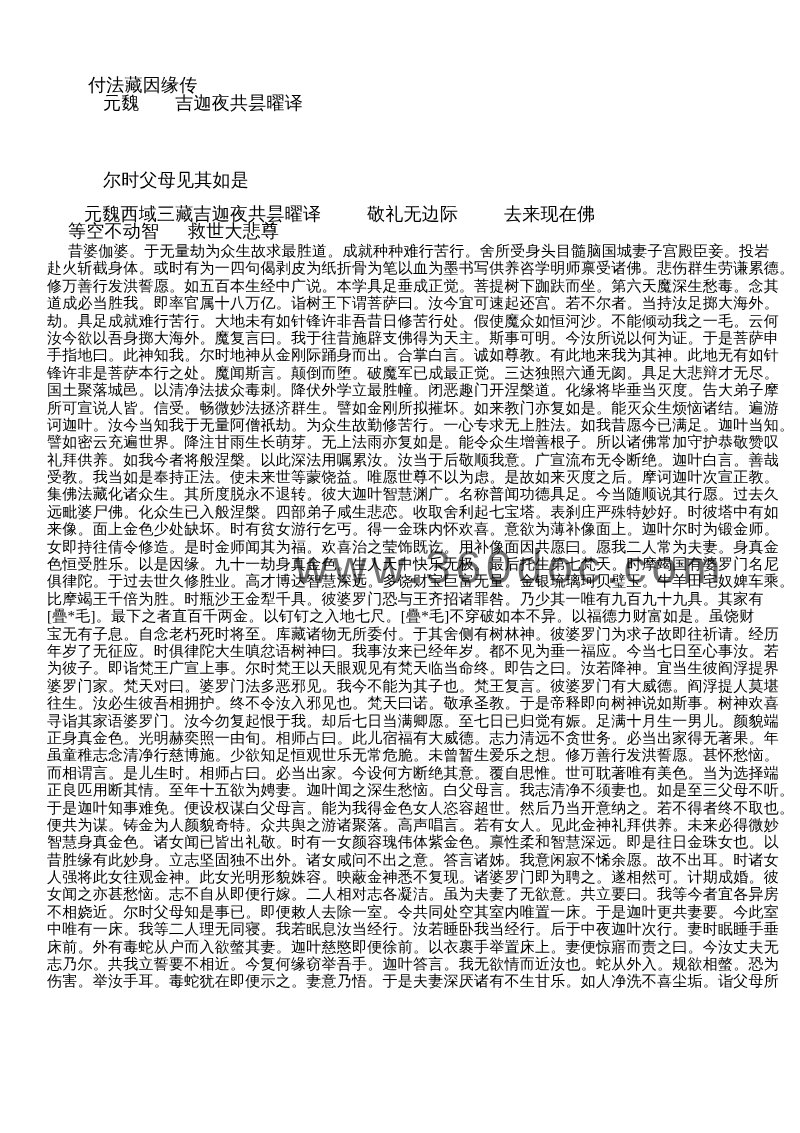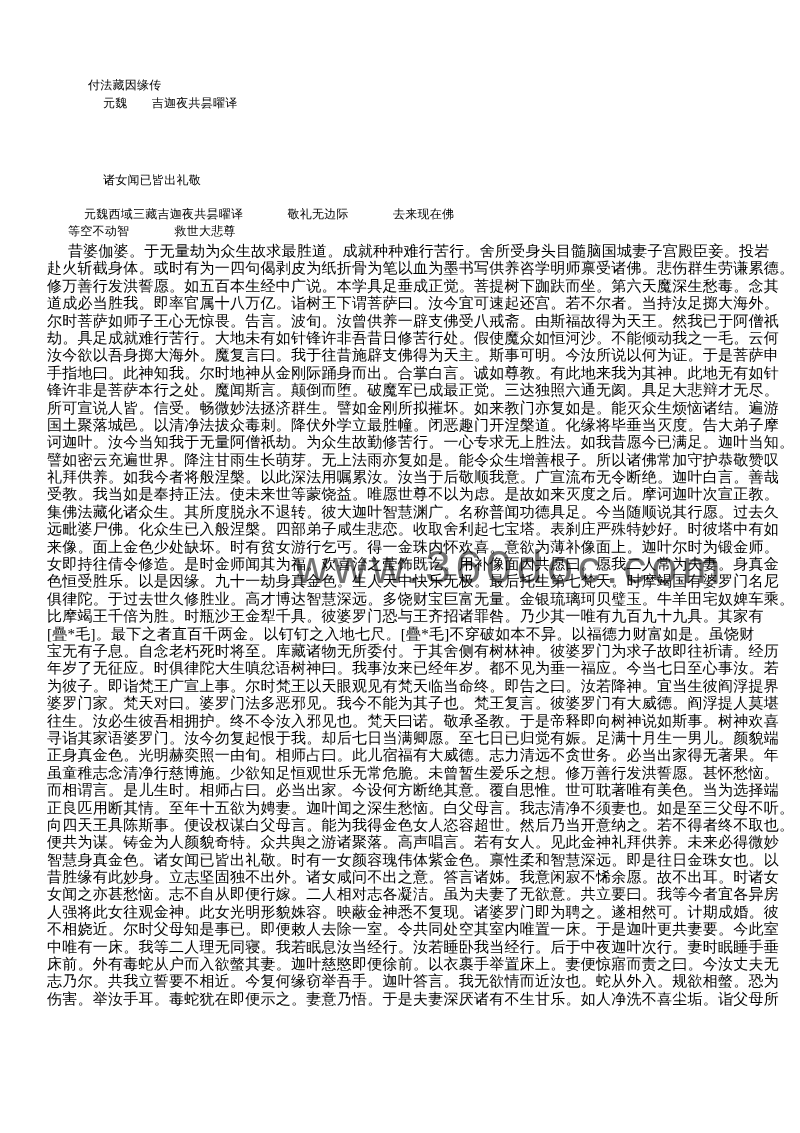--- a/index.html
+++ b/index.html
@@ -2,30 +2,30 @@
 <html><head>
 <meta charset="utf-8">
 <style>
   html,body{margin:0;padding:0;}
   body{
     width:800px;height:1133px;background:#ffffff;color:#000000;
     position:relative;overflow:hidden;
     font-family:"Liberation Serif","DejaVu Serif",serif;
   }
   .abs{position:absolute;white-space:nowrap;}
-  .t15{font-size:12px;line-height:17.4px;letter-spacing:0.25px;}
+  .t15{font-size:18px;line-height:17.4px;letter-spacing:0.25px;}
   #doc-title{left:88px;top:77px;}
   #doc-subtitle{left:103px;top:95px;}
   #volume-title{left:103px;top:172px;}
   #translator-line{left:84px;top:206px;font-family:Liberation Serif, serif;}
   #verse-line{left:68px;top:223px;}
   .seg{display:inline-block;}
-  #doc-subtitle .seg + .seg{margin-left:21px;}
+  #doc-subtitle .seg + .seg{margin-left:31px;}
   #translator-line .seg + .seg{margin-left:41px;}
-  #verse-line .seg + .seg{margin-left:42px;}
+  #verse-line .seg + .seg{margin-left:24px;}
   #body-text{
     position:absolute;left:47px;top:243px;width:753px;
     font-size:15px;line-height:17.4px;letter-spacing:0.25px;
   }
   #body-text > div{white-space:nowrap;height:17.4px;}
   #body-text > div:first-child{text-indent:21px;}
   #watermark{
     left:295px;top:540px;
     font-family:"Liberation Sans","DejaVu Sans",sans-serif;
     font-size:46px;letter-spacing:5px;color:#737373;z-index:-1;
@@ -36,45 +36,44 @@
 
 <div id="watermark" class="abs">www.360doc.com</div>
 
 <div id="doc-title" class="abs t15">付法藏因缘传</div>
 
 <div id="doc-subtitle" class="abs t15">
   <span class="seg">元魏</span>
   <span class="seg">吉迦夜共昙曜译</span>
 </div>
 
-<div id="volume-title" class="abs t15">诸女闻已皆出礼敬</div>
+<div id="volume-title" class="abs t15">尔时父母见其如是</div>
 
 <div id="translator-line" class="abs t15">
   <span class="seg">元魏西域三藏吉迦夜共昙曜译</span>
   <span class="seg">敬礼无边际</span>
   <span class="seg">去来现在佛</span>
 </div>
 
 <div id="verse-line" class="abs t15">
   <span class="seg">等空不动智</span>
   <span class="seg">救世大悲尊</span>
 </div>
 
 <div id="body-text">
     <div>昔婆伽婆。于无量劫为众生故求最胜道。成就种种难行苦行。舍所受身头目髓脑国城妻子宫殿臣妾。投岩</div>
     <div>赴火斩截身体。或时有为一四句偈剥皮为纸折骨为笔以血为墨书写供养咨学明师禀受诸佛。悲伤群生劳谦累德。</div>
     <div>修万善行发洪誓愿。如五百本生经中广说。本学具足垂成正觉。菩提树下跏趺而坐。第六天魔深生愁毒。念其</div>
     <div>道成必当胜我。即率官属十八万亿。诣树王下谓菩萨曰。汝今宜可速起还宫。若不尔者。当持汝足掷大海外。</div>
-    <div>尔时菩萨如师子王心无惊畏。告言。波旬。汝曾供养一辟支佛受八戒斋。由斯福故得为天王。然我已于阿僧祇</div>
     <div>劫。具足成就难行苦行。大地未有如针锋许非吾昔日修苦行处。假使魔众如恒河沙。不能倾动我之一毛。云何</div>
     <div>汝今欲以吾身掷大海外。魔复言曰。我于往昔施辟支佛得为天主。斯事可明。今汝所说以何为证。于是菩萨申</div>
     <div>手指地曰。此神知我。尔时地神从金刚际踊身而出。合掌白言。诚如尊教。有此地来我为其神。此地无有如针</div>
     <div>锋许非是菩萨本行之处。魔闻斯言。颠倒而堕。破魔军已成最正觉。三达独照六通无阂。具足大悲辩才无尽。</div>
+    <div>国土聚落城邑。以清净法拔众毒刺。降伏外学立最胜幢。闭恶趣门开涅槃道。化缘将毕垂当灭度。告大弟子摩</div>
     <div>所可宣说人皆。信受。畅微妙法拯济群生。譬如金刚所拟摧坏。如来教门亦复如是。能灭众生烦恼诸结。遍游</div>
-    <div>国土聚落城邑。以清净法拔众毒刺。降伏外学立最胜幢。闭恶趣门开涅槃道。化缘将毕垂当灭度。告大弟子摩</div>
     <div>诃迦叶。汝今当知我于无量阿僧祇劫。为众生故勤修苦行。一心专求无上胜法。如我昔愿今已满足。迦叶当知。</div>
     <div>譬如密云充遍世界。降注甘雨生长萌芽。无上法雨亦复如是。能令众生增善根子。所以诸佛常加守护恭敬赞叹</div>
     <div>礼拜供养。如我今者将般涅槃。以此深法用嘱累汝。汝当于后敬顺我意。广宣流布无令断绝。迦叶白言。善哉</div>
     <div>受教。我当如是奉持正法。使未来世等蒙饶益。唯愿世尊不以为虑。是故如来灭度之后。摩诃迦叶次宣正教。</div>
     <div>集佛法藏化诸众生。其所度脱永不退转。彼大迦叶智慧渊广。名称普闻功德具足。今当随顺说其行愿。过去久</div>
     <div>远毗婆尸佛。化众生已入般涅槃。四部弟子咸生悲恋。收取舍利起七宝塔。表刹庄严殊特妙好。时彼塔中有如</div>
     <div>来像。面上金色少处缺坏。时有贫女游行乞丐。得一金珠内怀欢喜。意欲为薄补像面上。迦叶尔时为锻金师。</div>
     <div>女即持往倩令修造。是时金师闻其为福。欢喜治之莹饰既讫。用补像面因共愿曰。愿我二人常为夫妻。身真金</div>
     <div>色恒受胜乐。以是因缘。九十一劫身真金色。生人天中快乐无极。最后托生第七梵天。时摩竭国有婆罗门名尼</div>
     <div>俱律陀。于过去世久修胜业。高才博达智慧深远。多饶财宝巨富无量。金银琉璃珂贝璧玉。牛羊田宅奴婢车乘。</div>
@@ -83,24 +82,24 @@
     <div>宝无有子息。自念老朽死时将至。库藏诸物无所委付。于其舍侧有树林神。彼婆罗门为求子故即往祈请。经历</div>
     <div>年岁了无征应。时俱律陀大生嗔忿语树神曰。我事汝来已经年岁。都不见为垂一福应。今当七日至心事汝。若</div>
     <div>为彼子。即诣梵王广宣上事。尔时梵王以天眼观见有梵天临当命终。即告之曰。汝若降神。宜当生彼阎浮提界</div>
     <div>婆罗门家。梵天对曰。婆罗门法多恶邪见。我今不能为其子也。梵王复言。彼婆罗门有大威德。阎浮提人莫堪</div>
     <div>往生。汝必生彼吾相拥护。终不令汝入邪见也。梵天曰诺。敬承圣教。于是帝释即向树神说如斯事。树神欢喜</div>
     <div>寻诣其家语婆罗门。汝今勿复起恨于我。却后七日当满卿愿。至七日已归觉有娠。足满十月生一男儿。颜貌端</div>
     <div>正身真金色。光明赫奕照一由旬。相师占曰。此儿宿福有大威德。志力清远不贪世务。必当出家得无著果。年</div>
     <div>虽童稚志念清净行慈博施。少欲知足恒观世乐无常危脆。未曾暂生爱乐之想。修万善行发洪誓愿。甚怀愁恼。</div>
     <div>而相谓言。是儿生时。相师占曰。必当出家。今设何方断绝其意。覆自思惟。世可耽著唯有美色。当为选择端</div>
     <div>正良匹用断其情。至年十五欲为娉妻。迦叶闻之深生愁恼。白父母言。我志清净不须妻也。如是至三父母不听。</div>
-    <div>向四天王具陈斯事。便设权谋白父母言。能为我得金色女人恣容超世。然后乃当开意纳之。若不得者终不取也。</div>
+    <div>于是迦叶知事难免。便设权谋白父母言。能为我得金色女人恣容超世。然后乃当开意纳之。若不得者终不取也。</div>
     <div>便共为谋。铸金为人颜貌奇特。众共舆之游诸聚落。高声唱言。若有女人。见此金神礼拜供养。未来必得微妙</div>
     <div>智慧身真金色。诸女闻已皆出礼敬。时有一女颜容瑰伟体紫金色。禀性柔和智慧深远。即是往日金珠女也。以</div>
     <div>昔胜缘有此妙身。立志坚固独不出外。诸女咸问不出之意。答言诸姊。我意闲寂不悕余愿。故不出耳。时诸女</div>
+    <div>人强将此女往观金神。此女光明形貌姝容。映蔽金神悉不复现。诸婆罗门即为聘之。遂相然可。计期成婚。彼</div>
     <div>女闻之亦甚愁恼。志不自从即便行嫁。二人相对志各凝洁。虽为夫妻了无欲意。共立要曰。我等今者宜各异房</div>
-    <div>人强将此女往观金神。此女光明形貌姝容。映蔽金神悉不复现。诸婆罗门即为聘之。遂相然可。计期成婚。彼</div>
     <div>不相娆近。尔时父母知是事已。即便敕人去除一室。令共同处空其室内唯置一床。于是迦叶更共妻要。今此室</div>
     <div>中唯有一床。我等二人理无同寝。我若眠息汝当经行。汝若睡卧我当经行。后于中夜迦叶次行。妻时眠睡手垂</div>
     <div>床前。外有毒蛇从户而入欲螫其妻。迦叶慈愍即便徐前。以衣裹手举置床上。妻便惊寤而责之曰。今汝丈夫无</div>
     <div>志乃尔。共我立誓要不相近。今复何缘窃举吾手。迦叶答言。我无欲情而近汝也。蛇从外入。规欲相螫。恐为</div>
     <div>伤害。举汝手耳。毒蛇犹在即便示之。妻意乃悟。于是夫妻深厌诸有不生甘乐。如人净洗不喜尘垢。诣父母所</div>
   </div>
 
 </body></html>

